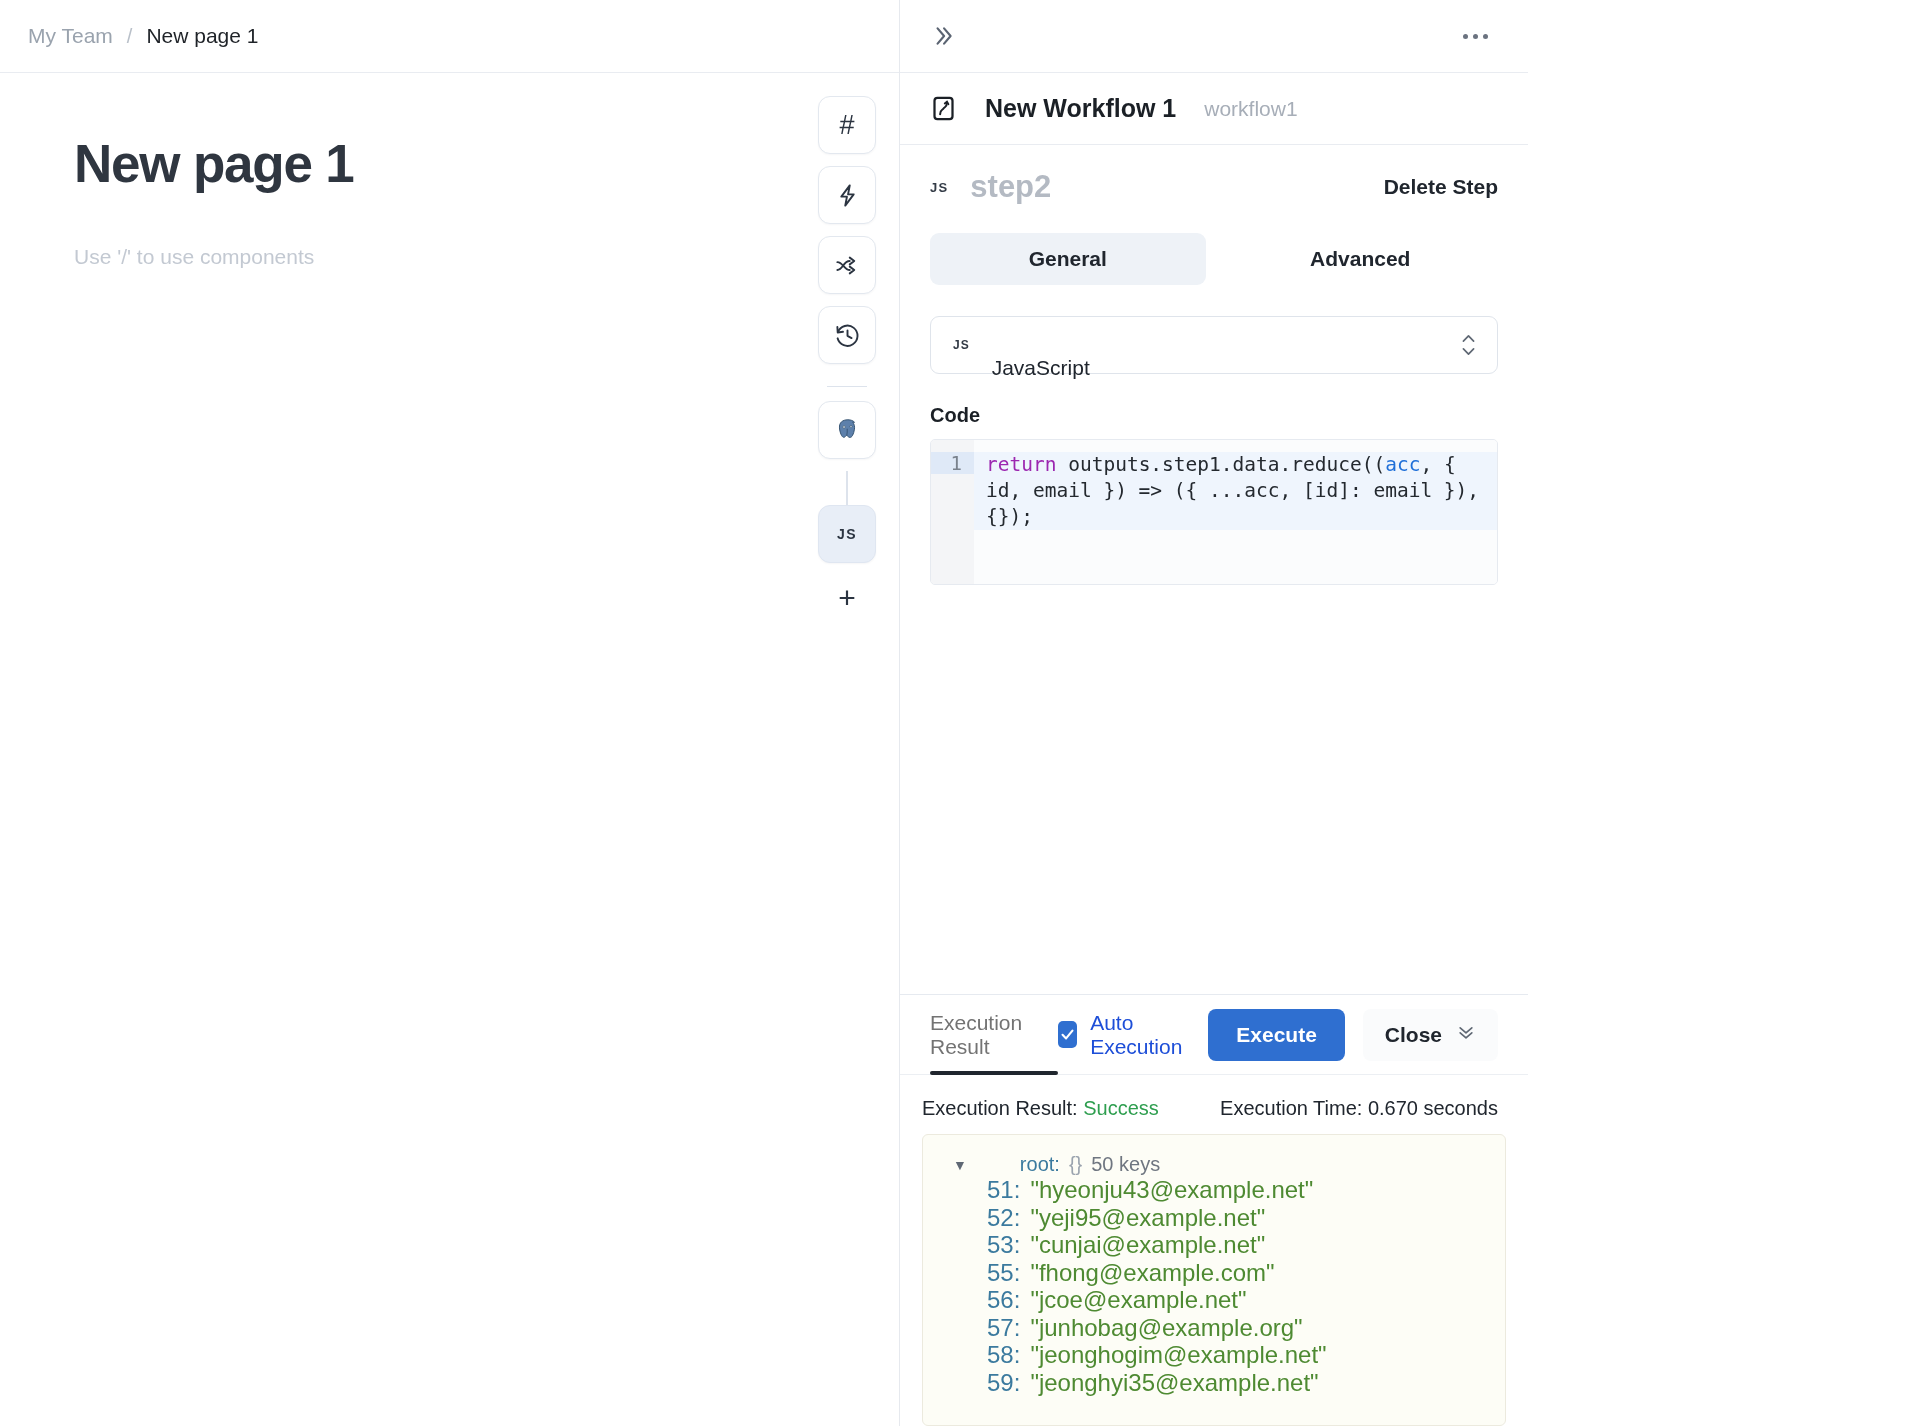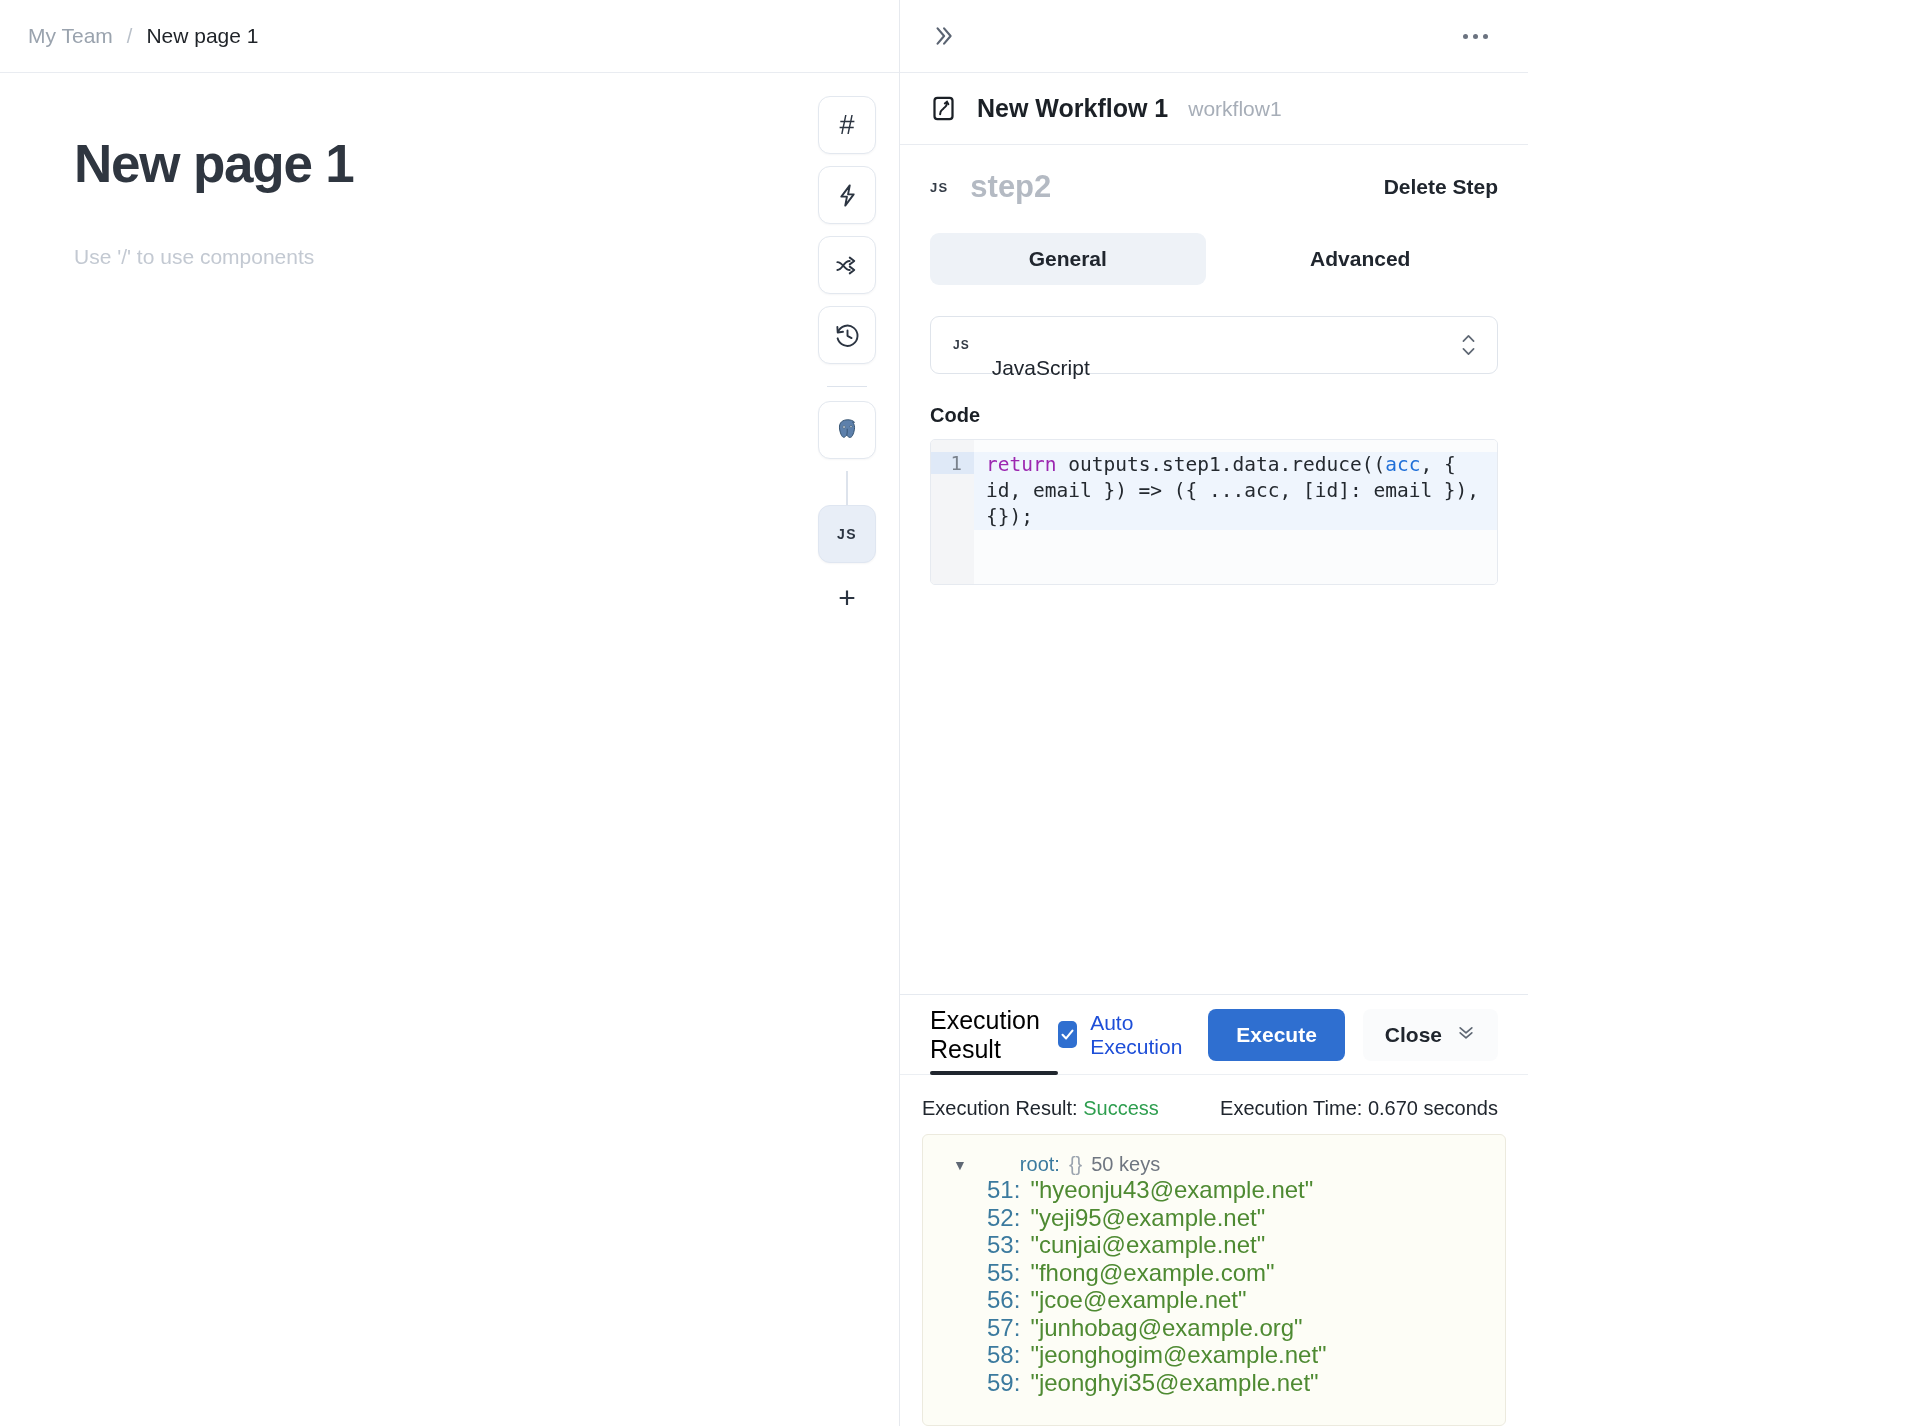--- a/index.html
+++ b/index.html
@@ -87,21 +87,21 @@
     display: flex; align-items: center; justify-content: space-between;
     padding: 0 30px 0 30px;
     border-bottom: 1px solid #e9ecf1;
   }
   .chev-right { color: #5b6472; display: flex; }
   .dots { display: flex; gap: 5px; align-items: center; padding: 10px; }
   .dots i { width: 5px; height: 5px; border-radius: 50%; background: #6b7380; display: block; }
 
   .wf-header {
     height: 72px; flex: 0 0 72px;
-    display: flex; align-items: center; gap: 20px;
+    display: flex; align-items: center; gap: 28px;
     padding: 0 30px;
     border-bottom: 1px solid #e9ecf1;
   }
   .wf-icon { width: 27px; height: 27px; display: block; }
   .wf-name { font-size: 25px; font-weight: 700; color: #1b2026; }
   .wf-slug { font-size: 21px; color: #a7aeb8; font-weight: 400; }
 
   .step-header {
     height: 84px; flex: 0 0 84px;
     display: flex; align-items: center;
@@ -193,21 +193,21 @@
     flex: 0 0 auto;
   }
   .exec-bar {
     height: 80px;
     display: flex; align-items: center;
     padding: 0 30px;
     border-bottom: 1px solid #eceff3;
     position: relative;
   }
   .exec-tab {
-    font-size: 25px; color: #000000; font-weight: 400;
+    font-size: 21px; color: #737373; font-weight: 400;
     height: 80px; display: flex; align-items: center;
     position: relative; cursor: pointer;
   }
   .exec-tab.active::after {
     content: ""; position: absolute; left: 0; right: 0; bottom: 0;
     height: 4px; background: #20262e; border-radius: 2px;
   }
   .exec-actions {
     margin-left: auto; display: flex; align-items: center; gap: 18px;
   }

